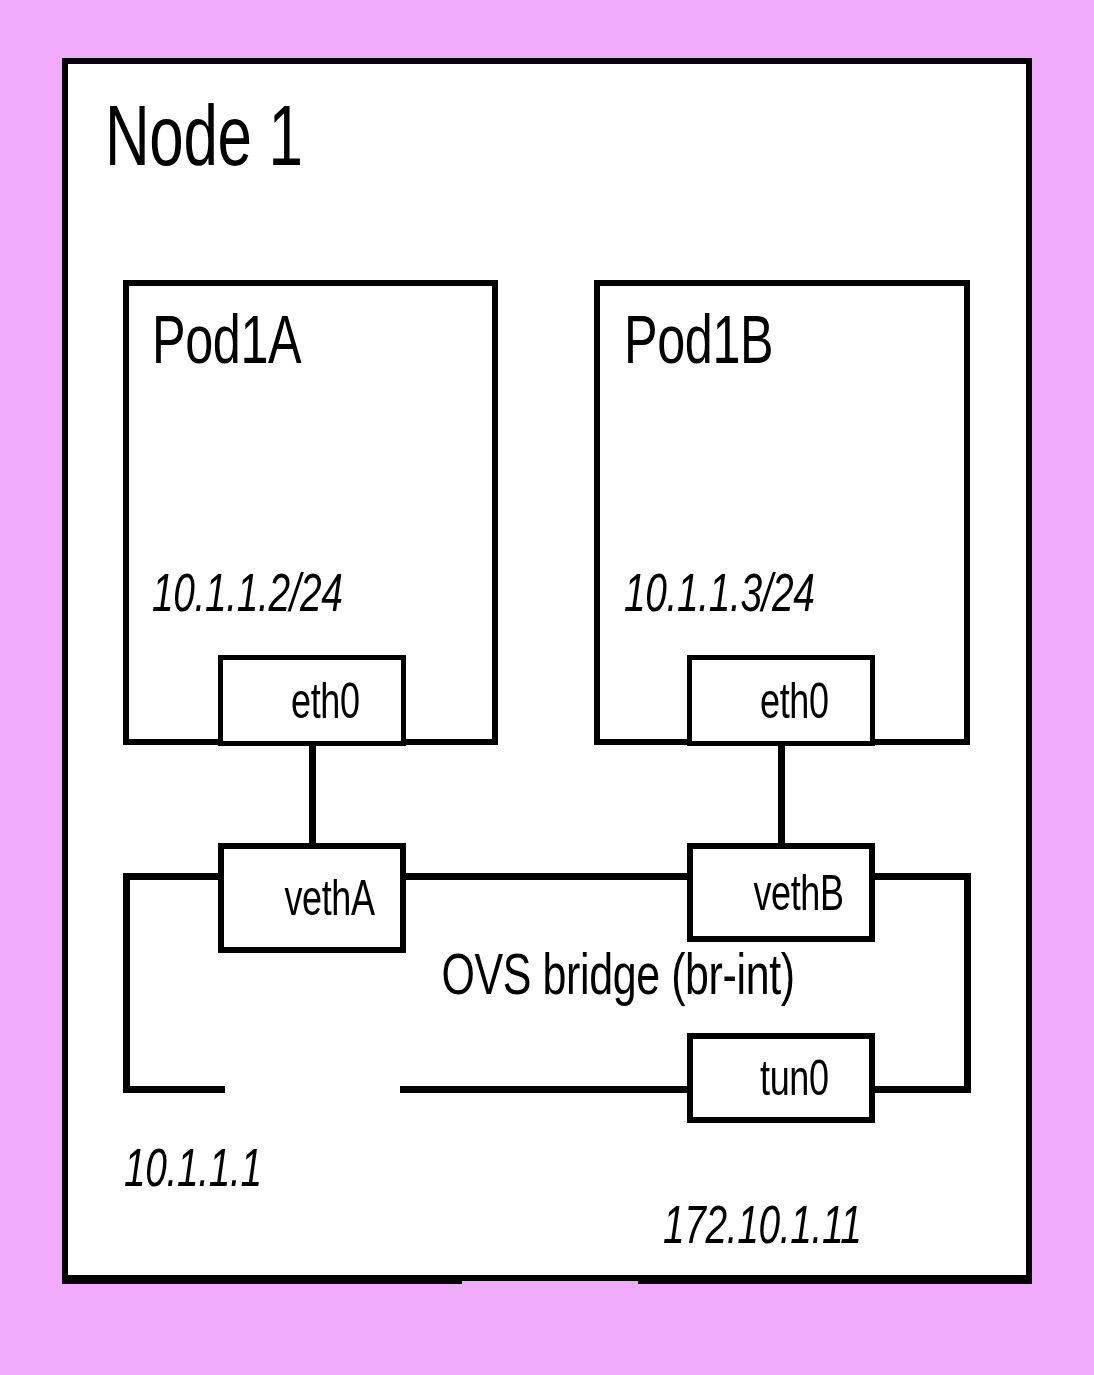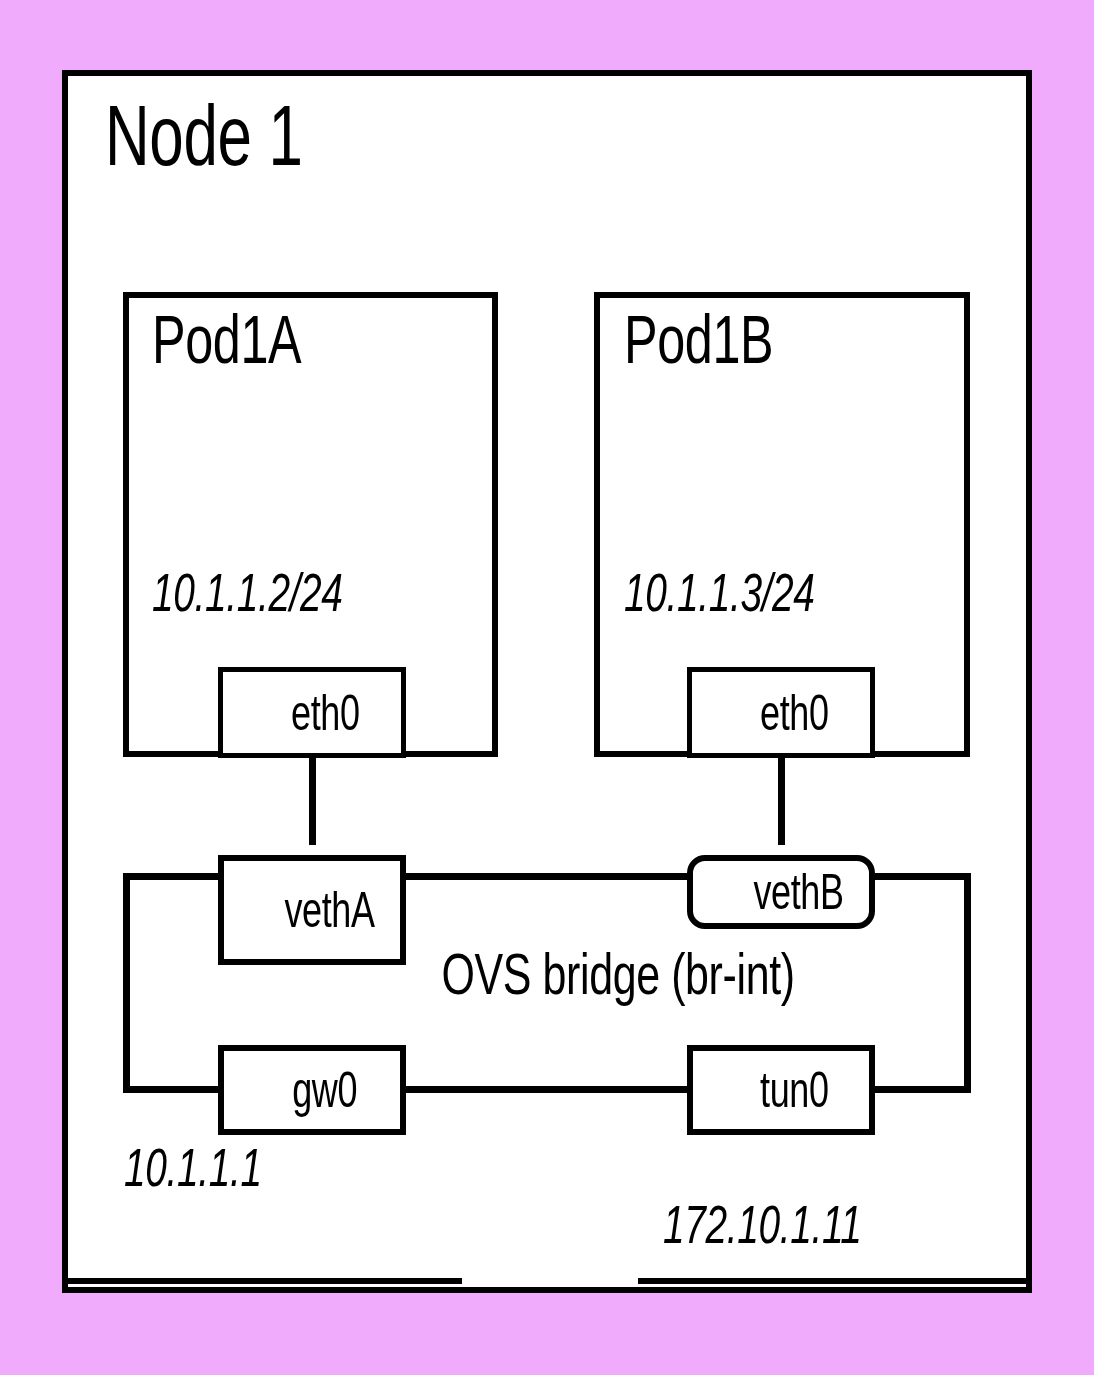--- a/index.html
+++ b/index.html
@@ -19,21 +19,20 @@
     background: #f0abfc;
     overflow: hidden;
   }
 
   
   .box {
     position: absolute;
     box-sizing: border-box;
     background: #ffffff;
     border: 6px solid #000000;
-    margin-top: 12px;
   }
   .box.thin {
     border-width: 5px;
   }
 
   
   .hline, .vline {
     position: absolute;
     background: #000000;
   }
@@ -131,27 +130,24 @@
   <div class="hline under" style="left:868px; top:873px; width:103px; height:7px;"></div>
 
   <div class="hline under" style="left:123px; top:1086px; width:102px; height:7px;"></div>
   <div class="hline under" style="left:400px; top:1086px; width:293px; height:7px;"></div>
   <div class="hline under" style="left:868px; top:1086px; width:103px; height:7px;"></div>
 
   <div class="box over" style="left:218px; top:843px; width:188px; height:110px;">
     <span class="label iface">vethA</span>
   </div>
 
-  <div class="box over" style="left:687px; top:843px; width:188px; height:74px;border-radius:18px;">
+  <div class="box over" style="left:687px; top:843px; width:188px; height:99px;">
     <span class="label iface">vethB</span>
   </div>
 
-  <div class="box over" style="left:218px; top:1033px; width:188px; height:90px;">
-    <span class="label iface">gw0</span>
-  </div>
 
   <div class="box over" style="left:687px; top:1033px; width:188px; height:90px;padding-left:38px;">
     <span class="label iface">tun0</span>
   </div>
 
   <div class="label bridge-title" style="left:556px; top:945px;">OVS bridge (br-int)</div>
 
   <div class="label ip" style="left:124px; top:1140px;">10.1.1.1</div>
 
   <div class="hline under" style="left:62px; top:1278px; width:400px; height:6px;"></div>

